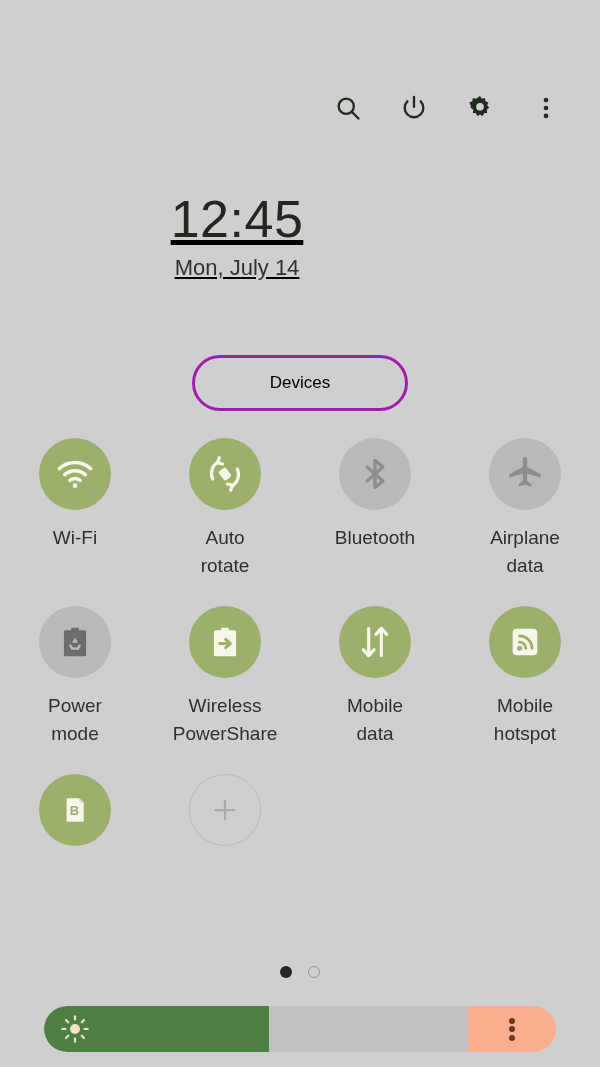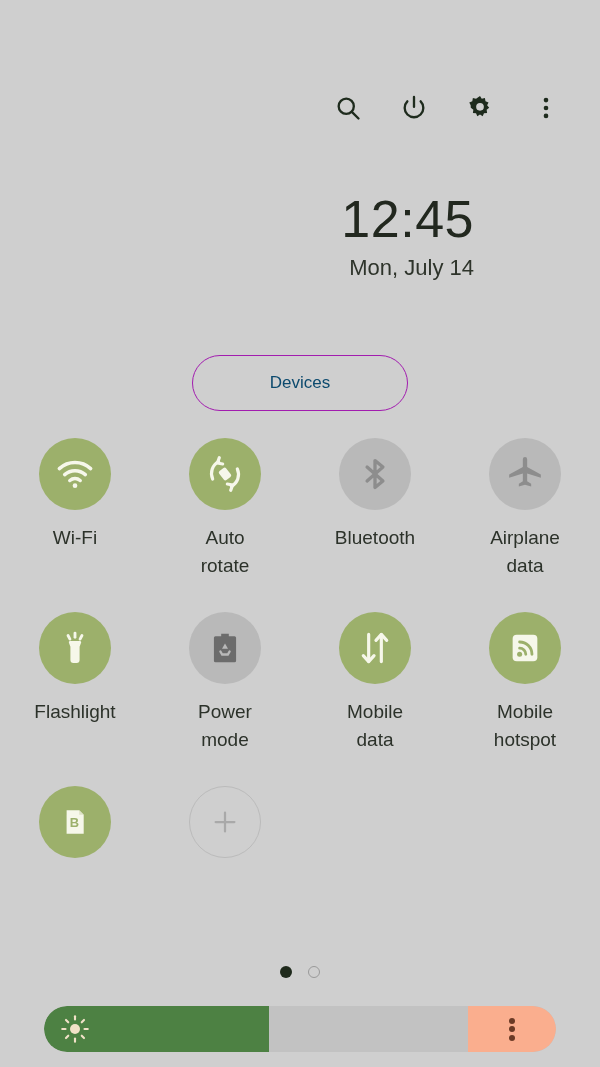--- a/index.html
+++ b/index.html
@@ -17,49 +17,49 @@
     display: flex; align-items: center; gap: 26px;
   }
   .topbar-btn {
     width: 40px; height: 40px;
     display: flex; align-items: center; justify-content: center;
     cursor: pointer;
   }
   .topbar-btn svg { display: block; }
 
   
-  .clock-wrap { position: absolute; top: 192px; left: 0; width: 474px; text-align: right; }
+  .clock-wrap { position: absolute; top: 192px; left: 0; width: 474px; text-align: center; text-decoration: underline; }
   .clock-time {
     font-size: 52px; font-weight: 300; color: #22281f;
     letter-spacing: 0.5px; line-height: 1.05;
   }
   .clock-date {
     margin-top: 8px;
     font-size: 22px; font-weight: 400; color: #2e342b;
   }
 
   
   .pill-row {
     position: absolute; top: 355px; left: 0; width: 600px;
     display: flex; justify-content: center; gap: 52px;
   }
   .pill {
     width: 216px; height: 56px; border-radius: 28px;
-    border: 1px solid #a21caf;
+    border: 3px solid #a21caf;
     display: flex; align-items: center; justify-content: center;
-    font-size: 17px; color: #0c4a6e; cursor: pointer;
+    font-size: 17px; color: #000000; cursor: pointer;
     background: transparent;
   }
 
   
   .grid {
     position: absolute; top: 438px; left: 0; width: 600px;
     display: grid;
     grid-template-columns: repeat(4, 1fr);
-    row-gap: 26px;
+    row-gap: 20px;
   }
   .tile {
     display: flex; flex-direction: column; align-items: center;
     cursor: pointer; min-height: 148px;
   }
   .tile-circle {
     width: 72px; height: 72px; border-radius: 50%;
     display: flex; align-items: center; justify-content: center;
     flex: 0 0 auto;
   }
@@ -192,44 +192,43 @@
     <div class="tile">
       <div class="tile-circle off">
         <svg width="40" height="40" viewBox="0 0 24 24" fill="#8d8d8d">
           <path d="M21.5 14.2v-1.9l-8.2-4.5V3.1a1.3 1.3 0 1 0-2.6 0v4.7l-8.2 4.5v1.9l8.2-2.5v4.6l-2.4 1.6v1.6l3.7-1 3.7 1v-1.6l-2.4-1.6v-4.6z"></path>
         </svg>
       </div>
       <div class="tile-label">Airplane
 data</div>
     </div>
 
-    <div class="tile">
-      <div class="tile-circle on">
-        <svg width="38" height="38" viewBox="0 0 24 24" fill="none" stroke="#f6f7ea" stroke-width="1.8" stroke-linecap="round">
-          <path d="M12 2.6v2.6"></path>
-            <path d="M7.6 4.1l1.2 2.3"></path>
-            <path d="M16.4 4.1l-1.2 2.3"></path>
-          <path d="M9 8.4h6l-1 2.6v8.6a1 1 0 0 1-1 1h-2a1 1 0 0 1-1-1v-8.6z" fill="#f6f7ea" stroke="#f6f7ea" stroke-linejoin="round"></path>
-        </svg>
-      </div>
-      <div class="tile-label">Flashlight</div>
-    </div>
 
     <div class="tile">
       <div class="tile-circle off">
         <svg width="38" height="38" viewBox="0 0 24 24">
           <path d="M9.6 3h4.8v1.6H18a1 1 0 0 1 1 1V20a1 1 0 0 1-1 1H6a1 1 0 0 1-1-1V5.6a1 1 0 0 1 1-1h3.6z" fill="#6c6c6c"></path>
           <path d="M12 9.2l1.9 3.2h-3.8z" fill="#b9b9b9"></path>
           <path d="M9.1 14.2l1.1 1.9h3.6l1.1-1.9" fill="none" stroke="#b9b9b9" stroke-width="1.5" stroke-linecap="round"></path>
         </svg>
       </div>
       <div class="tile-label">Power
 mode</div>
     </div>
 
+    <div class="tile">
+      <div class="tile-circle on">
+        <svg width="38" height="38" viewBox="0 0 24 24">
+          <path d="M9.6 3h4.8v1.6H18a1 1 0 0 1 1 1V20a1 1 0 0 1-1 1H6a1 1 0 0 1-1-1V5.6a1 1 0 0 1 1-1h3.6z" fill="#f6f7ea"></path>
+          <path d="M8.6 13h5.2M12.4 10.4l3 2.6-3 2.6" fill="none" stroke="#9cb06b" stroke-width="1.9" stroke-linecap="round" stroke-linejoin="round"></path>
+        </svg>
+      </div>
+      <div class="tile-label">Wireless
+PowerShare</div>
+    </div>
 
     <div class="tile">
       <div class="tile-circle on">
         <svg width="38" height="38" viewBox="0 0 24 24" fill="none" stroke="#f6f7ea" stroke-width="2" stroke-linecap="round" stroke-linejoin="round">
           <path d="M8 3.4v17"></path>
             <path d="M4.6 16.8L8 20.6l3.4-3.8"></path>
           <path d="M16 20.6v-17"></path>
             <path d="M12.6 7.2L16 3.4l3.4 3.8"></path>
         </svg>
       </div>

